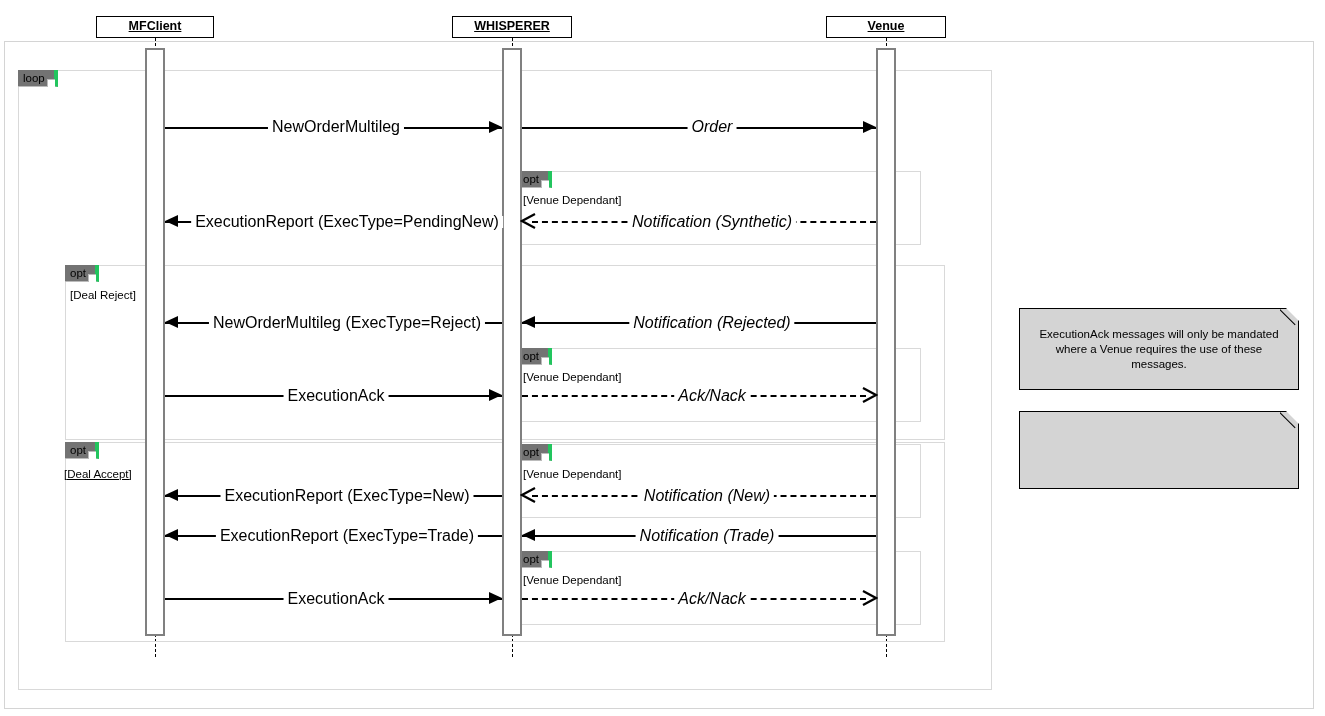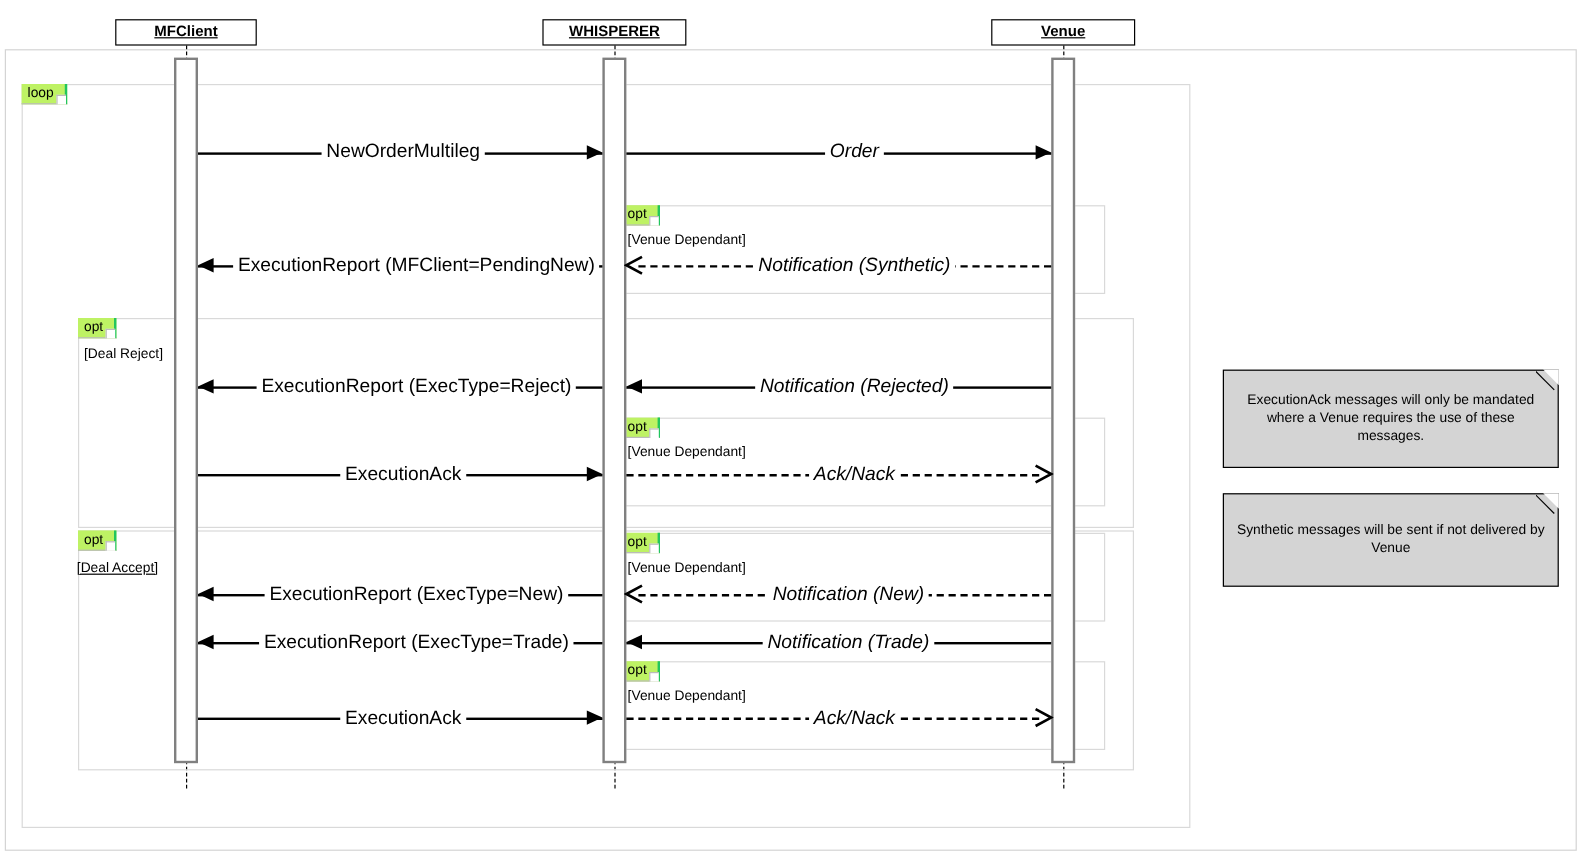--- a/index.html
+++ b/index.html
@@ -58,22 +58,22 @@
   }
 
   
   .fragment {
     box-sizing: border-box;
     border: 1.5px solid #d9d9d9;
     background: transparent;
   }
   .fragment-label {
     box-sizing: border-box;
-    background: #bef264;
-    border-right: 2px solid #22c55e;
+    background: #737373;
+    border-right: 4px solid #22c55e;
     border-bottom: 1px solid #bbbbbb;
     font-size: 11.5px;
     color: #000;
     padding: 1px 9px 1px 5px;
     height: 17px;
     line-height: 15px;
     white-space: nowrap;
   }
   .fragment-label::after {
     content: "";
@@ -212,33 +212,33 @@
   <div class="abs msg-line" style="left:165px; top:127px; width:337px;"></div>
   <div class="abs arrow-solid-right" style="left:489px; top:121px;"></div>
   <div class="abs msg-label" style="left:336px; top:127px;">NewOrderMultileg</div>
 
   <div class="abs msg-line" style="left:522px; top:127px; width:354px;"></div>
   <div class="abs arrow-solid-right" style="left:863px; top:121px;"></div>
   <div class="abs msg-label italic" style="left:712px; top:127px;">Order</div>
 
   <div class="abs msg-line" style="left:165px; top:221px; width:337px;"></div>
   <div class="abs arrow-solid-left" style="left:165px; top:215px;"></div>
-  <div class="abs msg-label" style="left:347px; top:222px;">ExecutionReport (MFClient=PendingNew)</div>
+  <div class="abs msg-label" style="left:347px; top:222px;">ExecutionReport (ExecType=PendingNew)</div>
 
   <div class="abs msg-line dashed" style="left:532px; top:221px; width:344px;"></div>
   <div class="abs" style="left:520px; top:212px;">
     <svg width="16" height="18" viewBox="0 0 16 18">
         <polyline points="15,2 2,9 15,16" fill="none" stroke="#000" stroke-width="2.2"></polyline>
       </svg>
   </div>
   <div class="abs msg-label italic" style="left:712px; top:222px;">Notification (Synthetic)</div>
 
   <div class="abs msg-line" style="left:165px; top:322px; width:337px;"></div>
   <div class="abs arrow-solid-left" style="left:165px; top:316px;"></div>
-  <div class="abs msg-label" style="left:347px; top:323px;">ExecutionReport (ExecType=Reject)</div>
+  <div class="abs msg-label" style="left:347px; top:323px;">NewOrderMultileg (ExecType=Reject)</div>
 
   <div class="abs msg-line" style="left:522px; top:322px; width:354px;"></div>
   <div class="abs arrow-solid-left" style="left:522px; top:316px;"></div>
   <div class="abs msg-label italic" style="left:712px; top:323px;">Notification (Rejected)</div>
 
   <div class="abs msg-line" style="left:165px; top:395px; width:337px;"></div>
   <div class="abs arrow-solid-right" style="left:489px; top:389px;"></div>
   <div class="abs msg-label" style="left:336px; top:396px;">ExecutionAck</div>
 
   <div class="abs msg-line dashed" style="left:522px; top:395px; width:344px;"></div>
@@ -281,18 +281,17 @@
   </div>
   <div class="abs msg-label italic" style="left:712px; top:599px;">Ack/Nack</div>
 
   <div class="abs note" style="left:1019px; top:308px; width:280px; height:82px;">
     <span>ExecutionAck messages will only be mandated where a Venue requires the use of these messages.</span>
     <span class="note-fold"></span>
     <span class="note-fold-edge"></span>
   </div>
 
   <div class="abs note" style="left:1019px; top:411px; width:280px; height:78px;">
-    <span>Synthetic messages will be sent if not delivered by Venue</span>
     <span class="note-fold"></span>
     <span class="note-fold-edge"></span>
   </div>
 
 </div>
 
 </body></html>

